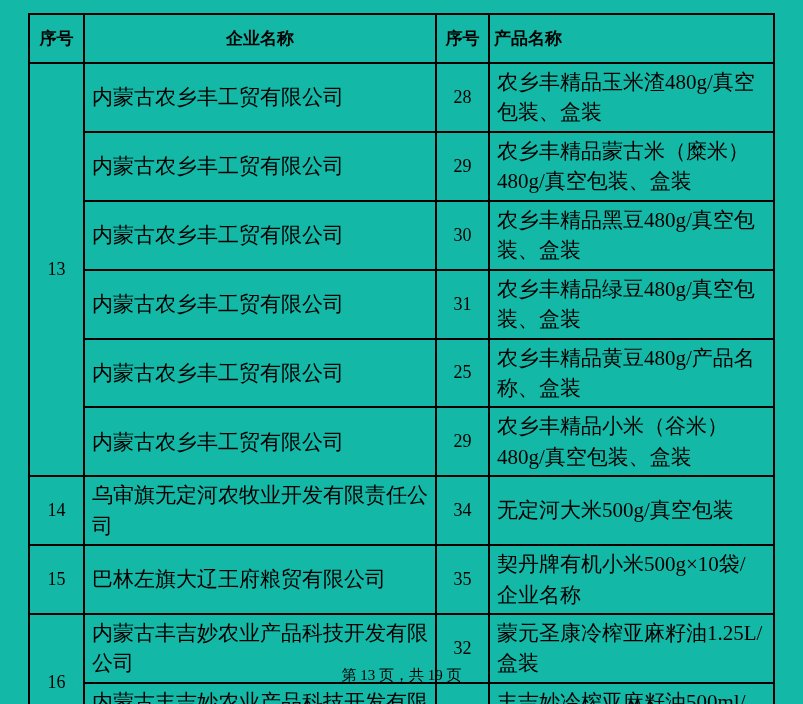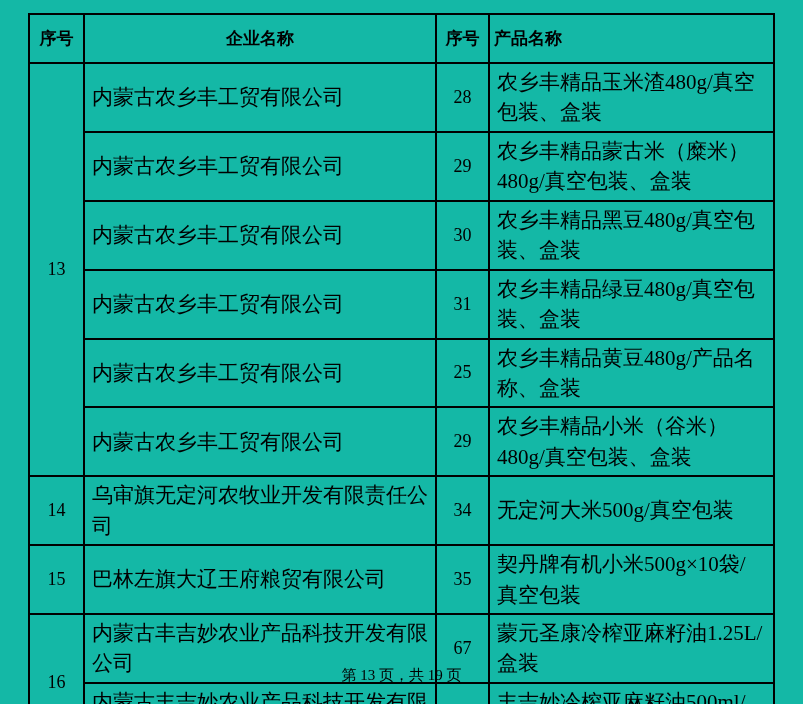--- a/index.html
+++ b/index.html
@@ -113,26 +113,26 @@
         <tr>
           <td class="cell-id" rowspan="1">14</td>
           <td class="cell-company">乌审旗无定河农牧业开发有限责任公司</td>
           <td class="cell-no">34</td>
           <td class="cell-product">无定河大米500g/真空包装</td>
         </tr>
         <tr>
           <td class="cell-id" rowspan="1">15</td>
           <td class="cell-company">巴林左旗大辽王府粮贸有限公司</td>
           <td class="cell-no">35</td>
-          <td class="cell-product">契丹牌有机小米500g×10袋/真空包装</td>
+          <td class="cell-product">契丹牌有机小米500g×10袋/企业名称</td>
         </tr>
         <tr>
           <td class="cell-id" rowspan="2">16</td>
           <td class="cell-company">内蒙古丰吉妙农业产品科技开发有限公司</td>
-          <td class="cell-no">67</td>
+          <td class="cell-no">32</td>
           <td class="cell-product">蒙元圣康冷榨亚麻籽油1.25L/盒装</td>
         </tr>
         <tr>
           <td class="cell-company">内蒙古丰吉妙农业产品科技开发有限公司</td>
           <td class="cell-no">37</td>
           <td class="cell-product">丰吉妙冷榨亚麻籽油500ml/盒装</td>
         </tr>
       </tbody>
   </table>
   <div class="page-footer">第 13 页，共 19 页</div>

